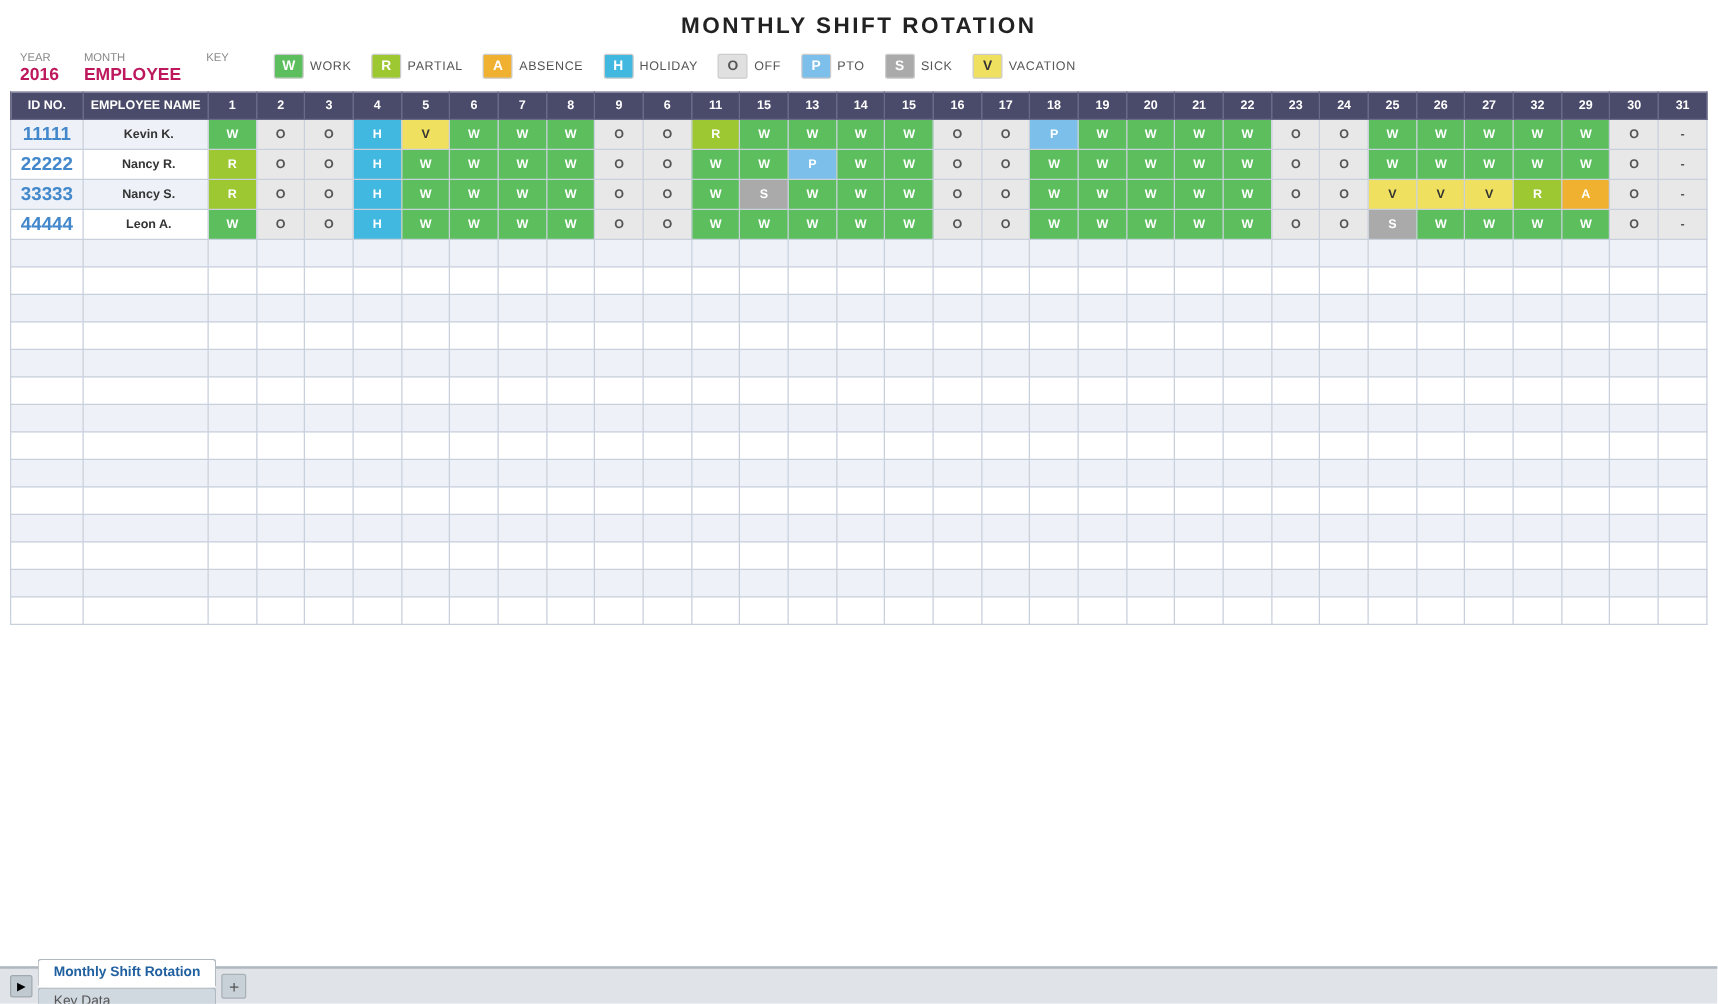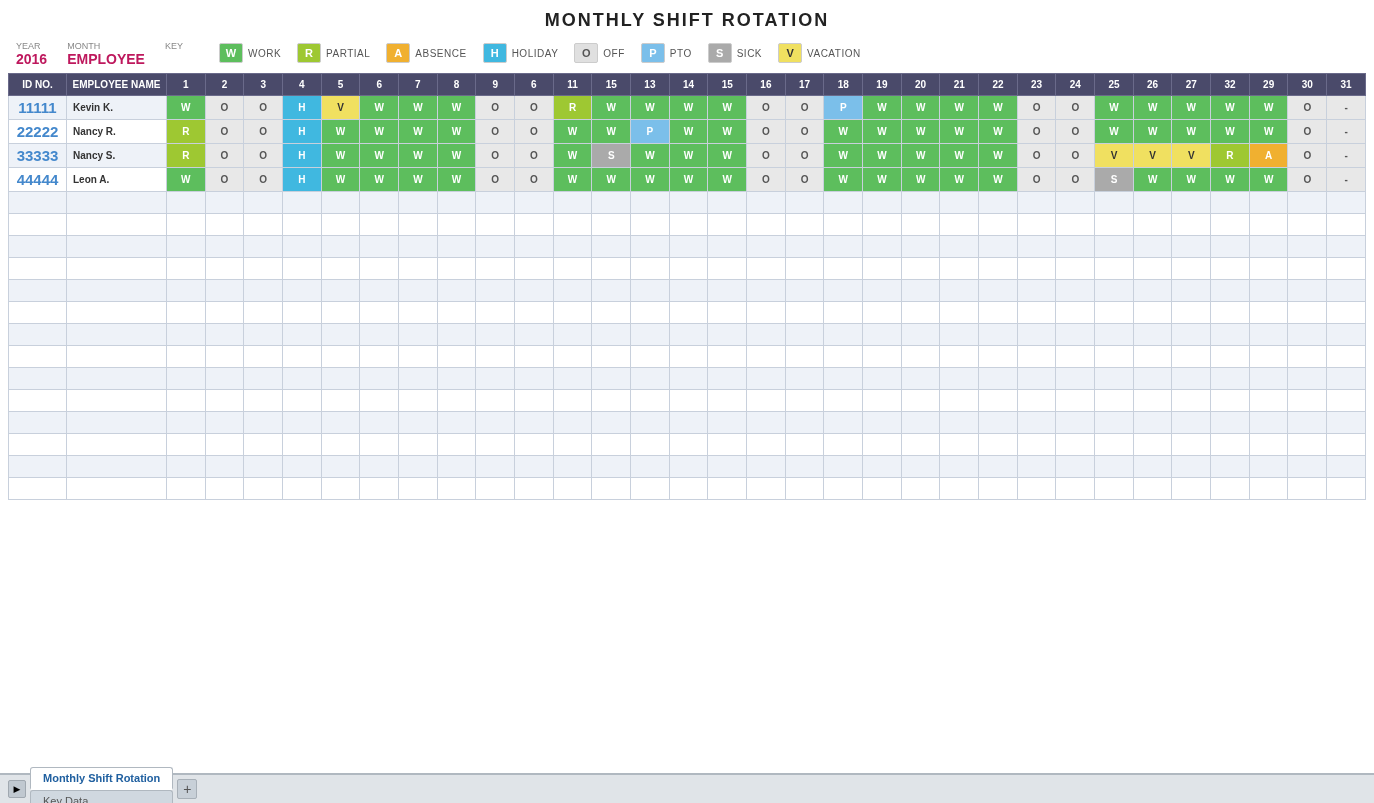--- a/index.html
+++ b/index.html
@@ -116,21 +116,21 @@
       font-size: 10px;
       font-weight: bold;
       color: #333;
       height: 22px;
     }
     tbody tr td:nth-child(1) {
       color: #4488cc;
       font-size: 15px;
     }
     tbody tr td:nth-child(2) {
-      text-align: left;
+      text-align: center;
       padding-left: 6px;
       font-size: 10px;
       color: #333;
     }
 
     .cell-w  { background: #5dbe5d !important; color: #fff !important; }
     .cell-r  { background: #9ec832 !important; color: #fff !important; }
     .cell-o2 { background: #e8e8e8 !important; color: #555 !important; }
     .cell-h  { background: #40b8e0 !important; color: #fff !important; }
     .cell-v  { background: #f0e060 !important; color: #333 !important; }

